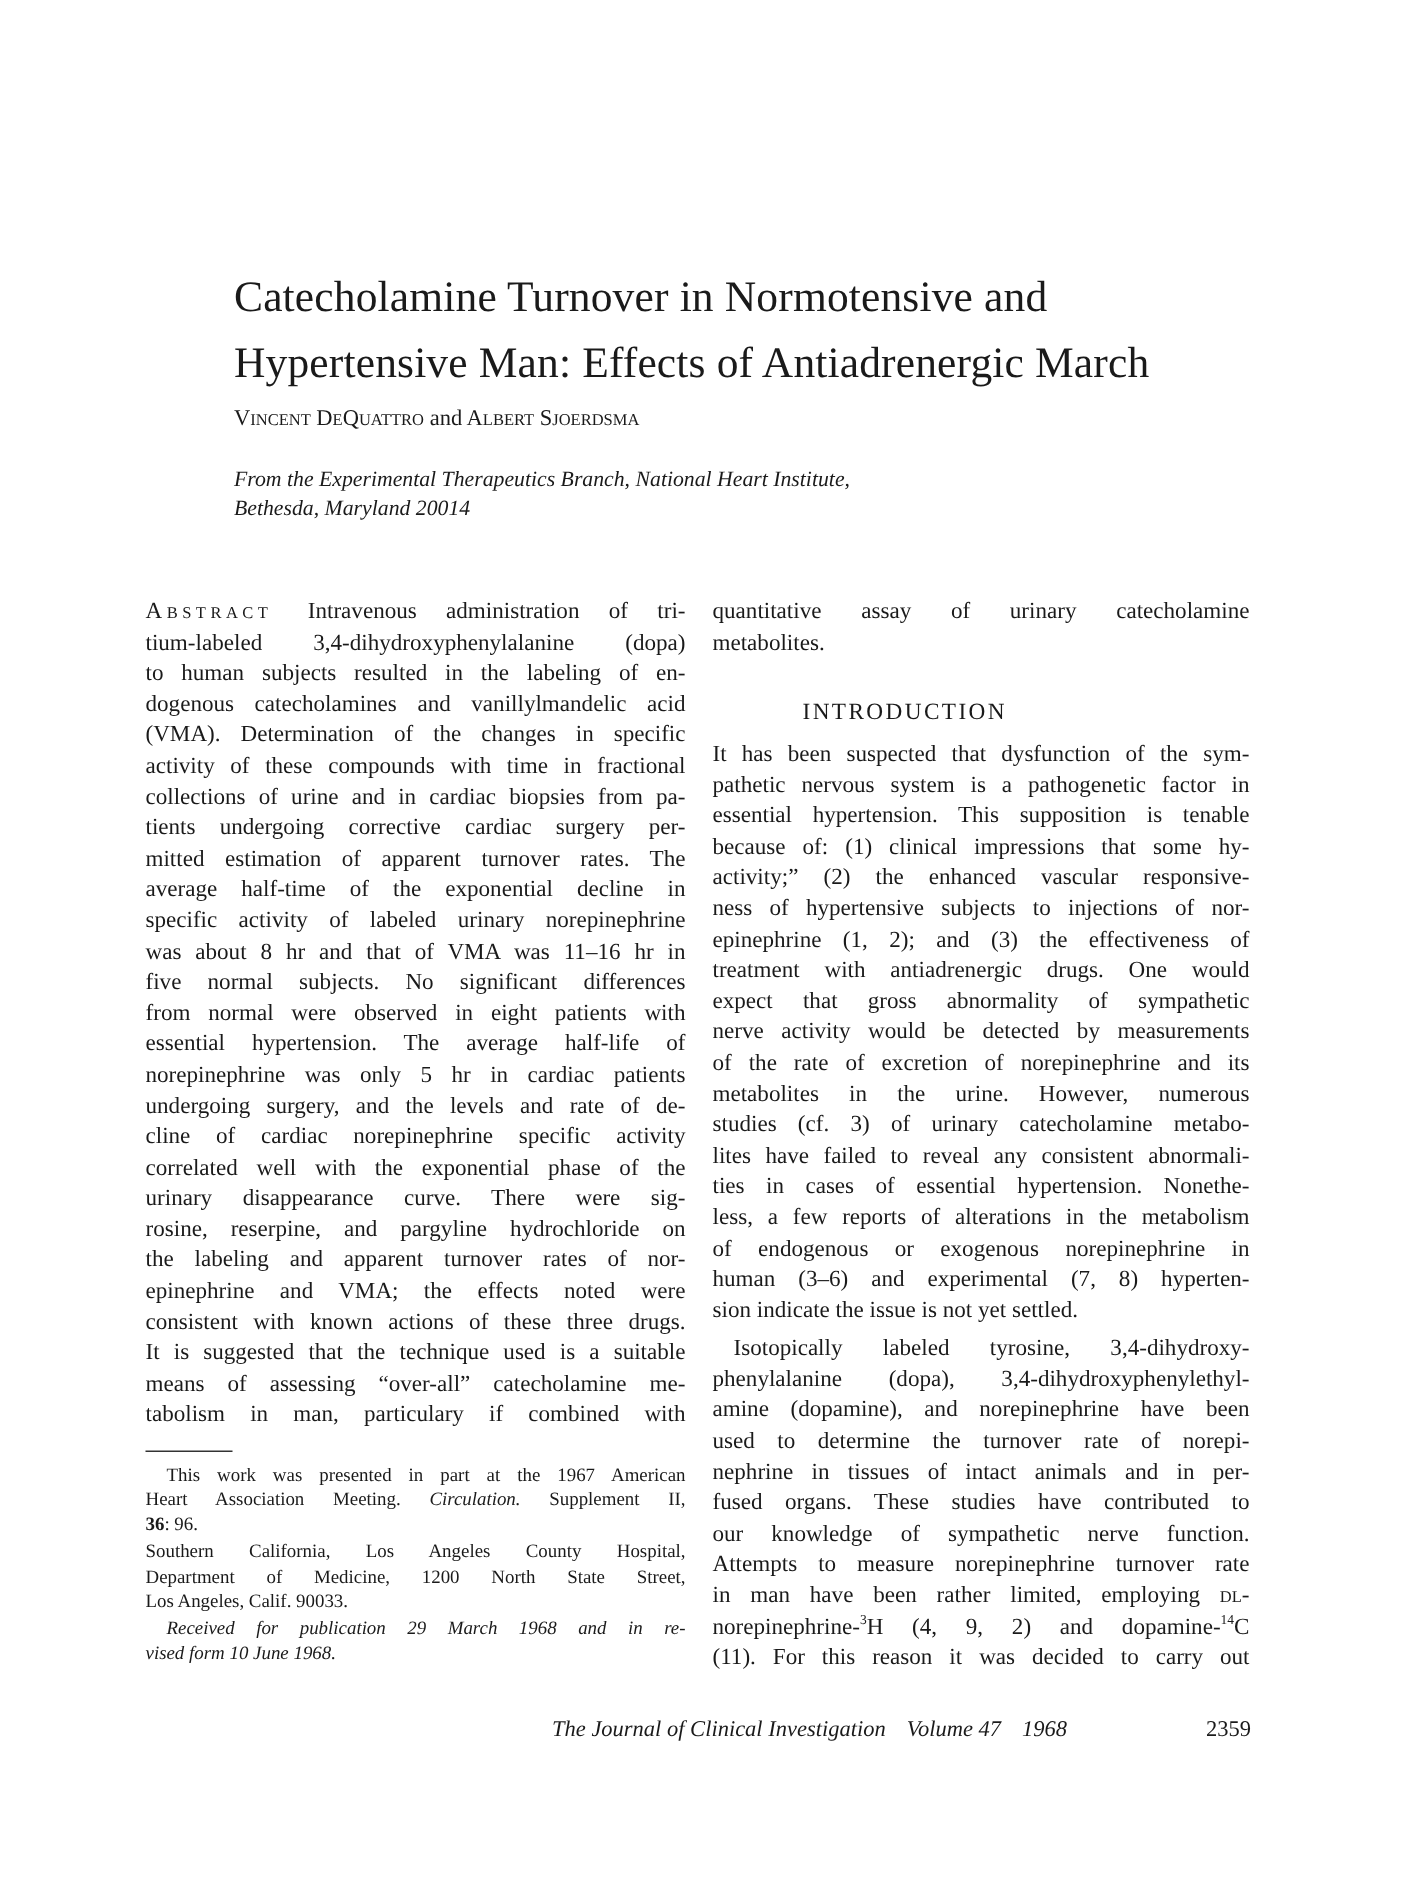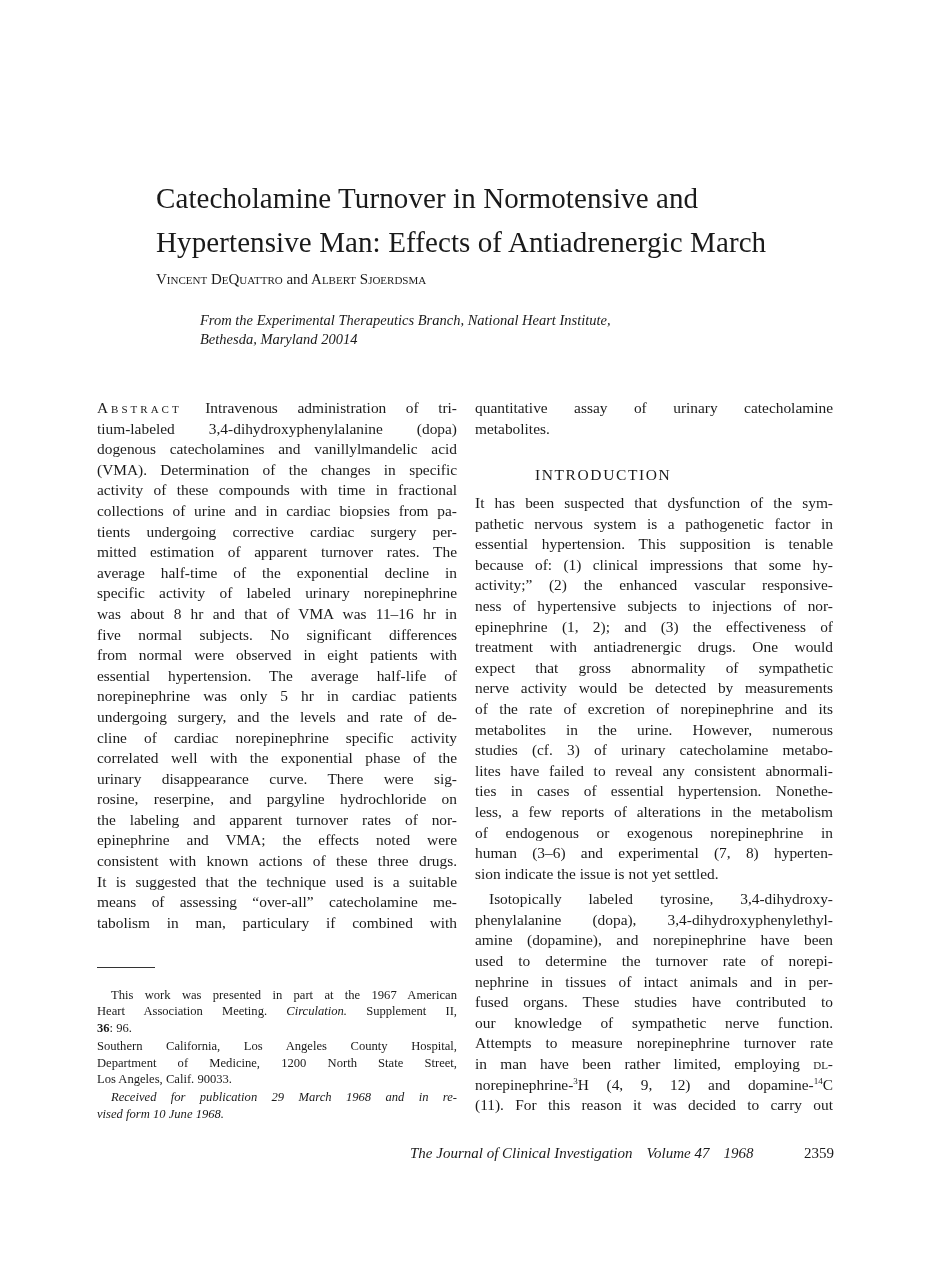--- a/index.html
+++ b/index.html
@@ -37,21 +37,20 @@
     }
     .authors .and { font-variant: normal; }
     .affiliation {
       position: absolute;
       left: 156px;
       top: 311px;
       font-size: 14.5px;
       line-height: 19px;
       font-style: italic;
       white-space: nowrap;
-      margin-left: 44px;
     }
     .affiliation span { display: block; }
 
     .col {
       position: absolute;
       font-size: 15.4px;
       line-height: 20.6px;
       text-align: justify;
     }
     .col-left { left: 97px; top: 398px; width: 360px; }
@@ -99,41 +98,40 @@
       height: 0;
       border-top: 1.5px solid #333;
     }
     .footnotes {
       position: absolute;
       left: 97px;
       top: 975px;
       width: 360px;
       font-size: 12.6px;
       line-height: 16.4px;
-      margin-top: 12px;
     }
     .footnotes .line { height: 16.4px; }
     .footnotes .fn-gap { height: 2px; }
     .italic { font-style: italic; }
     .bold { font-weight: bold; }
 
     .running-foot {
       position: absolute;
       left: 368px;
       top: 1145px;
       width: 466px;
       font-size: 15px;
       white-space: nowrap;
       display: flex;
       justify-content: space-between;
     }
     .running-foot .journal { font-style: italic; }
     .running-foot .vol { font-style: italic; margin-left: 14px; }
     .running-foot .year { font-style: italic; margin-left: 14px; }
-    .running-foot .left-group { display: flex; margin-left: 42px; }
+    .running-foot .left-group { display: flex; }
     .running-foot .page { font-style: normal; }
     sup { font-size: 9px; line-height: 0; }
     .sc { font-variant: small-caps; }
   </style>
 </head>
 <body>
 
 <h1 class="title">
   <span>Catecholamine Turnover in Normotensive and</span>
   <span>Hypertensive Man: Effects of Antiadrenergic March</span>
@@ -147,20 +145,21 @@
 
 <div class="affiliation">
   <span>From the Experimental Therapeutics Branch, National Heart Institute,</span>
   <span>Bethesda, Maryland 20014</span>
 </div>
 
 <div class="col col-left">
   <span class="line"><span class="abstract-label">Abstract</span> <span>Intravenous administration of tri-</span></span>
   <div id="abstract-lines">
       <span class="line">tium-labeled 3,4-dihydroxyphenylalanine (dopa)</span>
+      <span class="line">to human subjects resulted in the labeling of en-</span>
       <span class="line">dogenous catecholamines and vanillylmandelic acid</span>
       <span class="line">(VMA). Determination of the changes in specific</span>
       <span class="line">activity of these compounds with time in fractional</span>
       <span class="line">collections of urine and in cardiac biopsies from pa-</span>
       <span class="line">tients undergoing corrective cardiac surgery per-</span>
       <span class="line">mitted estimation of apparent turnover rates. The</span>
       <span class="line">average half-time of the exponential decline in</span>
       <span class="line">specific activity of labeled urinary norepinephrine</span>
       <span class="line">was about 8 hr and that of VMA was 11–16 hr in</span>
       <span class="line">five normal subjects. No significant differences</span>
@@ -215,21 +214,21 @@
       <span class="line indent">Isotopically labeled tyrosine, 3,4-dihydroxy-</span>
       <span class="line">phenylalanine (dopa), 3,4-dihydroxyphenylethyl-</span>
       <span class="line">amine (dopamine), and norepinephrine have been</span>
       <span class="line">used to determine the turnover rate of norepi-</span>
       <span class="line">nephrine in tissues of intact animals and in per-</span>
       <span class="line">fused organs. These studies have contributed to</span>
       <span class="line">our knowledge of sympathetic nerve function.</span>
       <span class="line">Attempts to measure norepinephrine turnover rate</span>
     </div>
   <span class="line"><span>in man have been rather limited, employing</span> <span class="sc">dl-</span></span>
-  <span class="line"><span>norepinephrine-</span><sup>3</sup><span>H (4, 9, 12) and dopamine-</span><sup>14</sup><span>C</span></span>
+  <span class="line"><span>norepinephrine-</span><sup>3</sup><span>H (4, 9, 2) and dopamine-</span><sup>14</sup><span>C</span></span>
   <span class="line">(11). For this reason it was decided to carry out</span>
 </div>
 
 <div class="footnote-rule"></div>
 <div class="footnotes">
   <span class="line indent">This work was presented in part at the 1967 American</span>
   <span class="line"><span>Heart Association Meeting.</span> <span class="italic">Circulation.</span> <span>Supplement II,</span></span>
   <span class="line last"><span class="bold">36</span><span>: 96.</span></span>
   <div class="fn-gap"></div>
   <div id="fn2">

